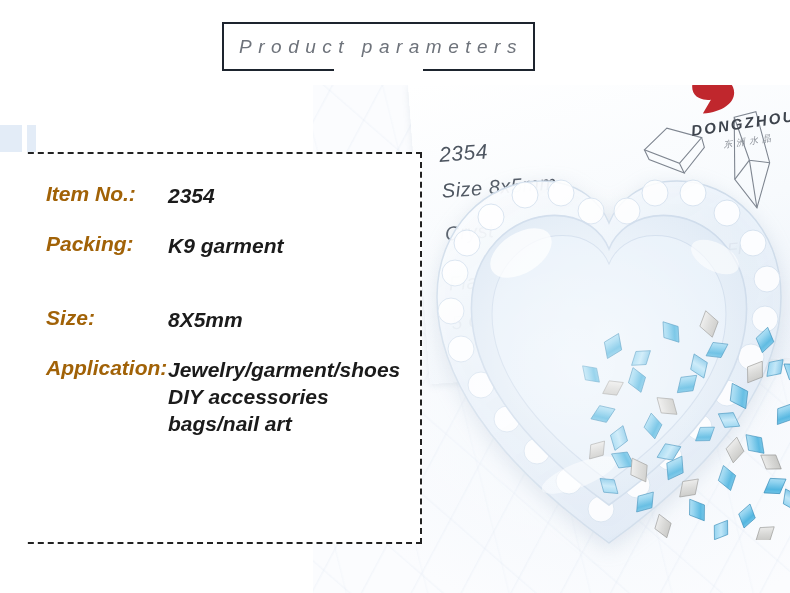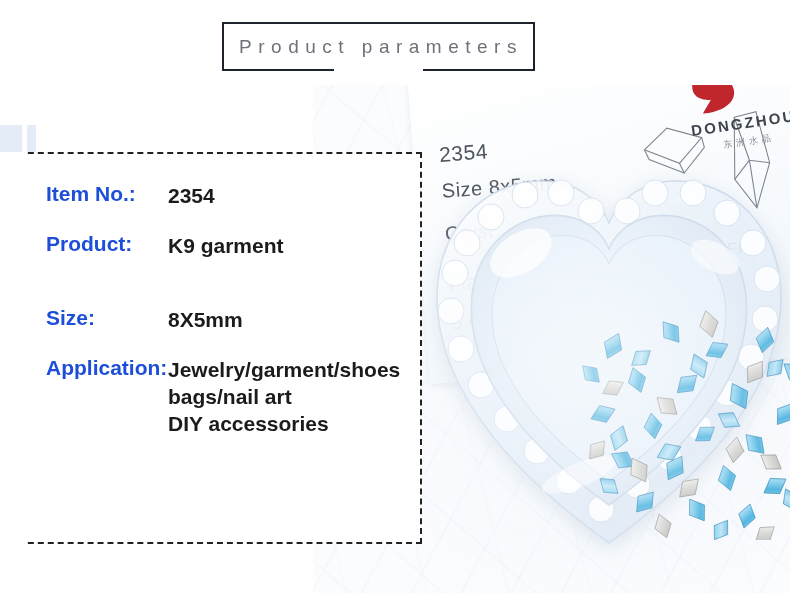--- a/index.html
+++ b/index.html
@@ -1,19 +1,19 @@
 <!DOCTYPE html>
 <html><head>
 <meta charset="utf-8">
 <style>
   html,body{margin:0;padding:0;background:#ffffff;}
   body{width:790px;height:593px;position:relative;overflow:hidden;
        font-family:"Liberation Sans","DejaVu Sans",sans-serif;}
 
-  .stage{position:absolute;left:0;top:0;width:790px;height:593px;background:#fff;overflow:hidden;}
+  .stage{position:absolute;left:0;top:0;width:790px;height:593px;background:#fff;overflow:hidden;font-style:italic;}
 
   
   .photo{position:absolute;left:313px;top:85px;width:477px;height:508px;overflow:hidden;
          background:
            radial-gradient(ellipse 60% 45% at 62% 62%, #eef4fb 0%, #f6f9fd 48%, #fbfcfe 100%),
            linear-gradient(160deg,#f4f7fc 0%,#fafbfe 45%,#f7f9fc 100%);}
   
   .photo .crinkle{position:absolute;inset:0;opacity:.55;
     background:
       repeating-linear-gradient(118deg, rgba(215,226,240,.00) 0 16px, rgba(205,218,236,.30) 17px, rgba(215,226,240,0) 19px 44px),
@@ -71,21 +71,21 @@
   .bar2{left:27px;top:125px;width:9px;height:137px;}
 
   
   .panel{position:absolute;left:-2px;top:152px;width:424px;height:392px;
     background:#ffffff;box-sizing:border-box;
     border-right:2px dashed #222;border-top:2px dashed #222;border-bottom:2px dashed #222;}
   .panel-mask{position:absolute;left:0;top:152px;width:26px;height:392px;background:#fff;}
 
   .specs{position:absolute;left:46px;top:182px;width:370px;}
   .row{display:flex;align-items:flex-start;margin-bottom:23px;}
-  .row .lab{width:122px;flex:0 0 122px;font-size:21px;font-weight:700;color:#1d4ed8;line-height:1.12;}
+  .row .lab{width:122px;flex:0 0 122px;font-size:21px;font-weight:700;color:#a16207;line-height:1.12;}
   .row .val{font-size:21px;font-weight:700;color:#1b1b1b;line-height:1.3;}
   .row.app{margin-bottom:16px;}
   .row.app .val div{white-space:nowrap;}
 </style>
 </head>
 <body>
 
 <div class="stage">
 
   <div class="photo">
@@ -281,36 +281,36 @@
   <div class="panel-mask"></div>
 
   <div class="specs">
 
     <div class="row">
       <div class="lab">Item No.:</div>
       <div class="val">2354</div>
     </div>
 
     <div class="row">
-      <div class="lab">Product:</div>
+      <div class="lab">Packing:</div>
       <div class="val">K9 garment</div>
     </div>
 
     <div class="row">
     </div>
 
     <div class="row">
       <div class="lab">Size:</div>
       <div class="val">8X5mm</div>
     </div>
 
     <div class="row app">
       <div class="lab">Application:</div>
       <div class="val">
         <div>Jewelry/garment/shoes</div>
+        <div>DIY accessories</div>
         <div>bags/nail art</div>
-        <div>DIY accessories</div>
       </div>
     </div>
 
   </div>
 
 </div>
 
 </body></html>

